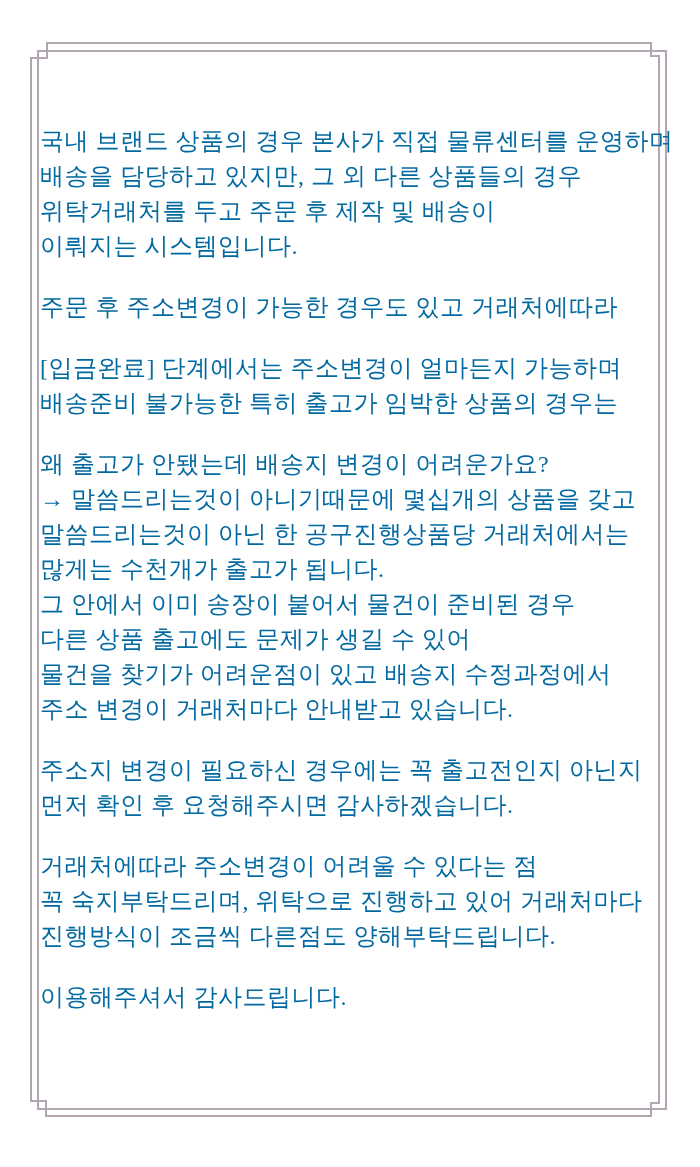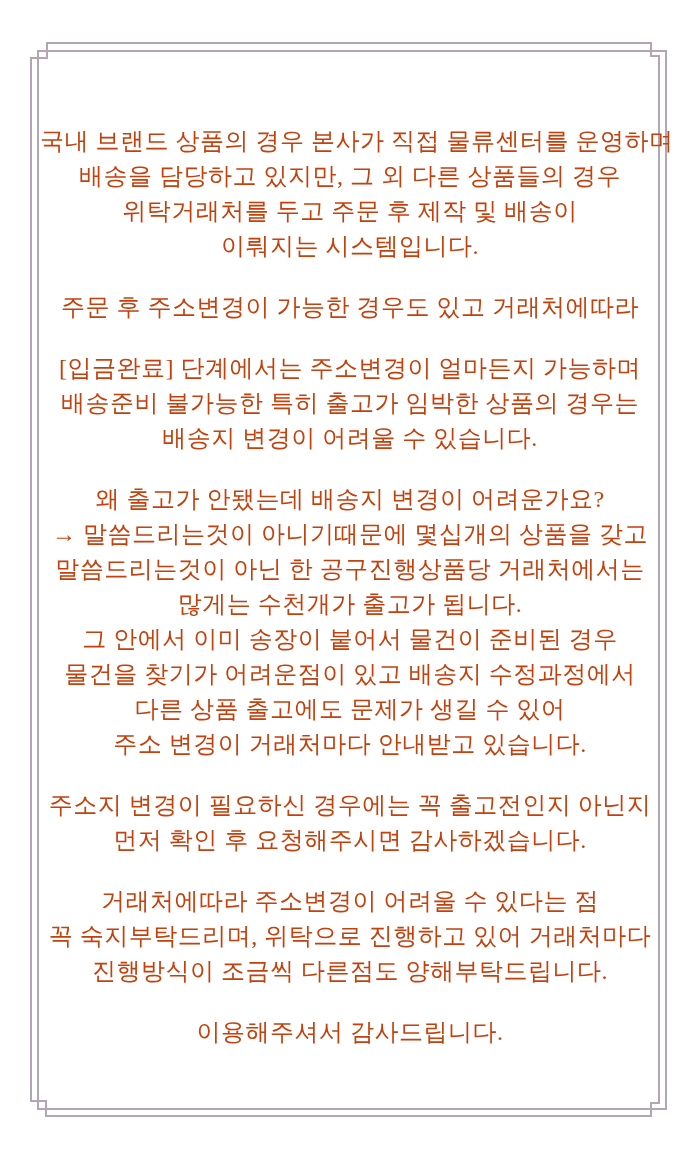--- a/index.html
+++ b/index.html
@@ -19,22 +19,22 @@
     top: 0;
     left: 0;
     width: 700px;
     height: 1167px;
   }
   .notice {
     position: absolute;
     top: 98px;
     left: 40px;
     right: 40px;
-    text-align: center;
-    color: #c2410c;
+    text-align: left;
+    color: #0369a1;
   }
   .notice p {
     margin: 0 0 26px 0;
     padding: 0;
   }
   .notice p:last-child {
     margin-bottom: 0;
   }
   .line {
     font-size: 24px;
@@ -62,31 +62,30 @@
     <div class="line">이뤄지는 시스템입니다.</div>
   <p></p>
   <p>
     </p>
     <div class="line">주문 후 주소변경이 가능한 경우도 있고 거래처에따라</div>
   <p></p>
   <p>
     </p>
     <div class="line">[입금완료] 단계에서는 주소변경이 얼마든지 가능하며</div>
     <div class="line">배송준비 불가능한 특히 출고가 임박한 상품의 경우는</div>
-    <div class="line">배송지 변경이 어려울 수 있습니다.</div>
   <p></p>
   <p>
     </p>
     <div class="line">왜 출고가 안됐는데 배송지 변경이 어려운가요?</div>
     <div class="line">→ 말씀드리는것이 아니기때문에 몇십개의 상품을 갖고</div>
     <div class="line">말씀드리는것이 아닌 한 공구진행상품당 거래처에서는</div>
     <div class="line">많게는 수천개가 출고가 됩니다.</div>
     <div class="line">그 안에서 이미 송장이 붙어서 물건이 준비된 경우</div>
+    <div class="line">다른 상품 출고에도 문제가 생길 수 있어</div>
     <div class="line">물건을 찾기가 어려운점이 있고 배송지 수정과정에서</div>
-    <div class="line">다른 상품 출고에도 문제가 생길 수 있어</div>
     <div class="line">주소 변경이 거래처마다 안내받고 있습니다.</div>
   <p></p>
   <p>
     </p>
     <div class="line">주소지 변경이 필요하신 경우에는 꼭 출고전인지 아닌지</div>
     <div class="line">먼저 확인 후 요청해주시면 감사하겠습니다.</div>
   <p></p>
   <p>
     </p>
     <div class="line">거래처에따라 주소변경이 어려울 수 있다는 점</div>

